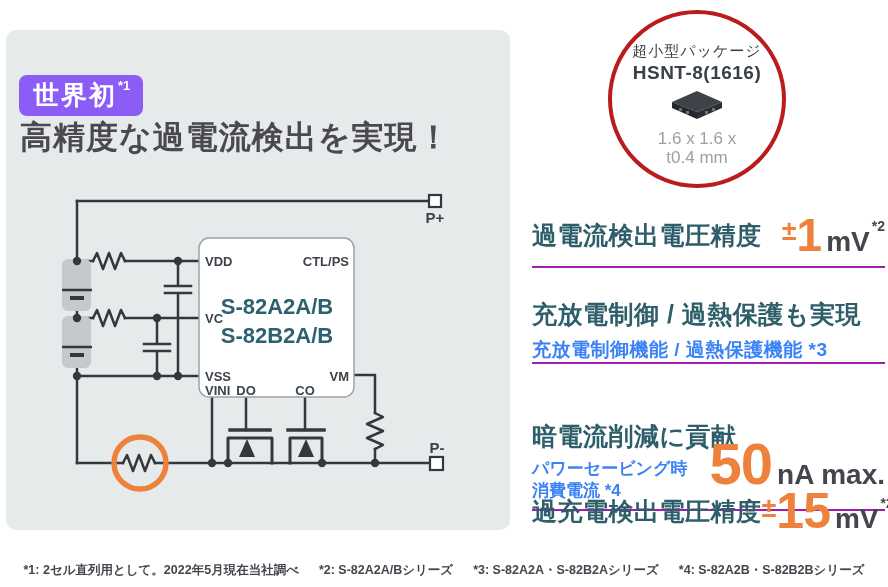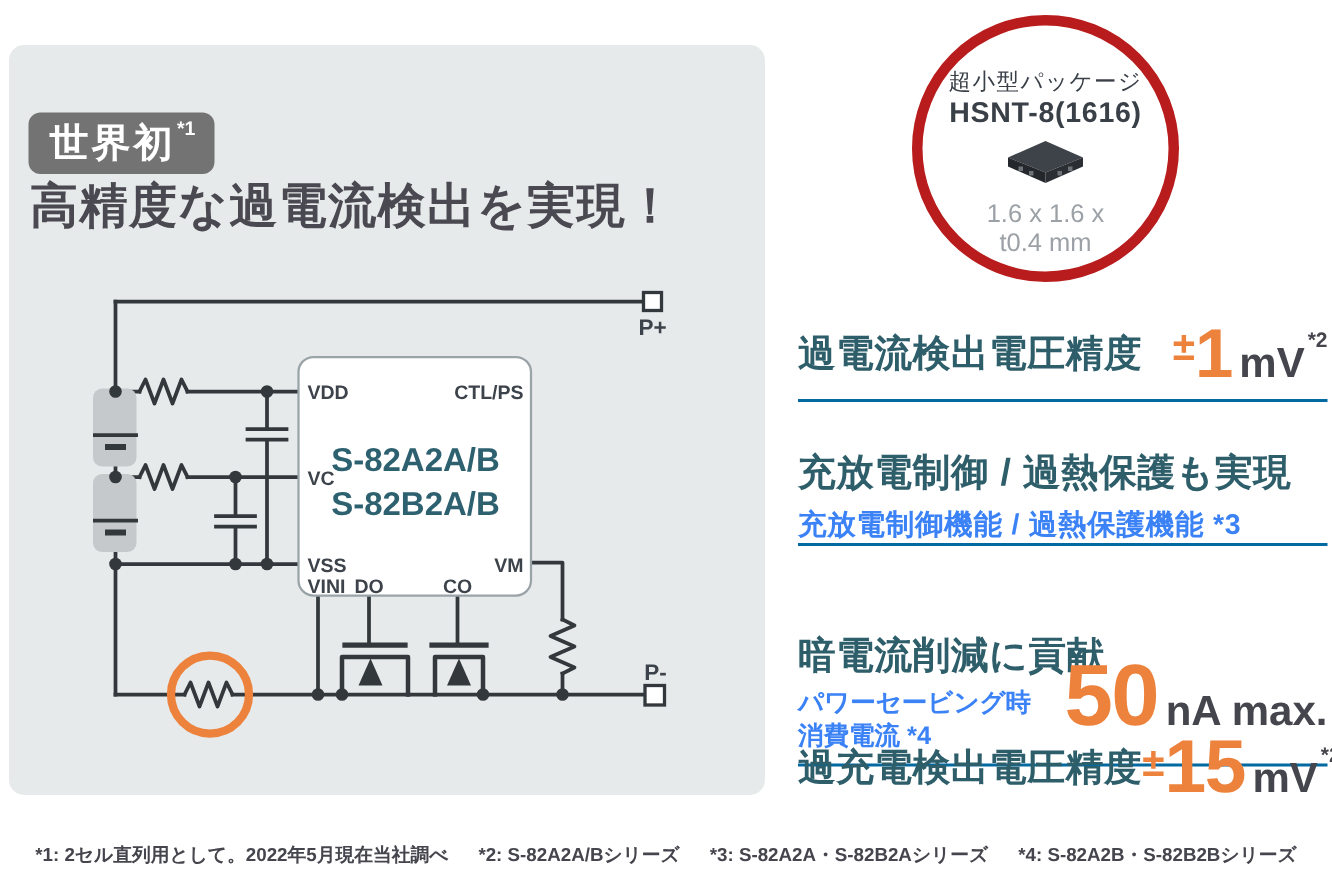--- a/index.html
+++ b/index.html
@@ -12,52 +12,52 @@
   }
 
   
   .panel {
     position:absolute; left:6px; top:30px;
     width:504px; height:500px;
     background:#E7EAEB; border-radius:10px;
   }
   .badge {
     position:absolute; left:13px; top:45px;
-    background:#737373; color:#ffffff;
+    background:#8b5cf6; color:#ffffff;
     font-size:26px; font-weight:bold;
     padding:4px 13px 6px 14px;
     border-radius:8px; letter-spacing:2px;
     line-height:1.1;
   }
   .badge sup { font-size:13px; letter-spacing:0; vertical-align:14px; margin-left:1px; }
   .headline {
     position:absolute; left:14px; top:86px;
     font-size:32px; font-weight:bold; color:#4A4850;
     letter-spacing:1px; white-space:nowrap;
   }
   .circuit-svg { position:absolute; left:0; top:0; }
 
   
   .pkg-circle {
     position:absolute; left:608px; top:10px;
     width:178px; height:178px; border-radius:50%;
-    background:#ffffff; border:7px solid #b91c1c;
+    background:#ffffff; border:4px solid #b91c1c;
     text-align:center;
     box-shadow: inset 1px 1px 0 rgba(255,255,255,0.35);
   }
   .pkg-title   { margin-top:28px; font-size:15px; color:#3A4048; letter-spacing:1px; }
   .pkg-name    { margin-top:1px; font-size:19px; font-weight:bold; color:#3A4048; letter-spacing:0.5px; }
   .pkg-chip    { margin-top:7px; }
   .pkg-dims    { margin-top:5px; font-size:17px; color:#9BA1A6; line-height:1.12; }
 
   
   .feature { position:absolute; left:532px; width:353px; }
   .f-title { font-size:25px; font-weight:bold; color:#2D5E6A; letter-spacing:0.5px; white-space:nowrap; }
   .f-sub   { font-weight:bold; color:#3b82f6; }
-  .rule    { border-bottom:2px solid #0369a1; }
+  .rule    { border-bottom:2px solid #a21caf; }
 
   .f1 { top:204px; height:64px; display:flex; align-items:center; justify-content:space-between; }
   .f2 { top:268px; height:96px; padding-top:30px; }
   .f2 .f-sub { font-size:19px; margin-top:6px; letter-spacing:0.5px; }
   .f3 { top:364px; height:111px; padding-top:20px;margin-top:36px; }
   .f3 .f-sub { font-size:17px; margin-top:5px; line-height:1.3; }
   .f3 .value-block { position:absolute; right:0; bottom:12px; white-space:nowrap; }
   .f4 { top:475px; height:72px; display:flex; align-items:center; justify-content:space-between; }
 
   .value-block { white-space:nowrap; }

